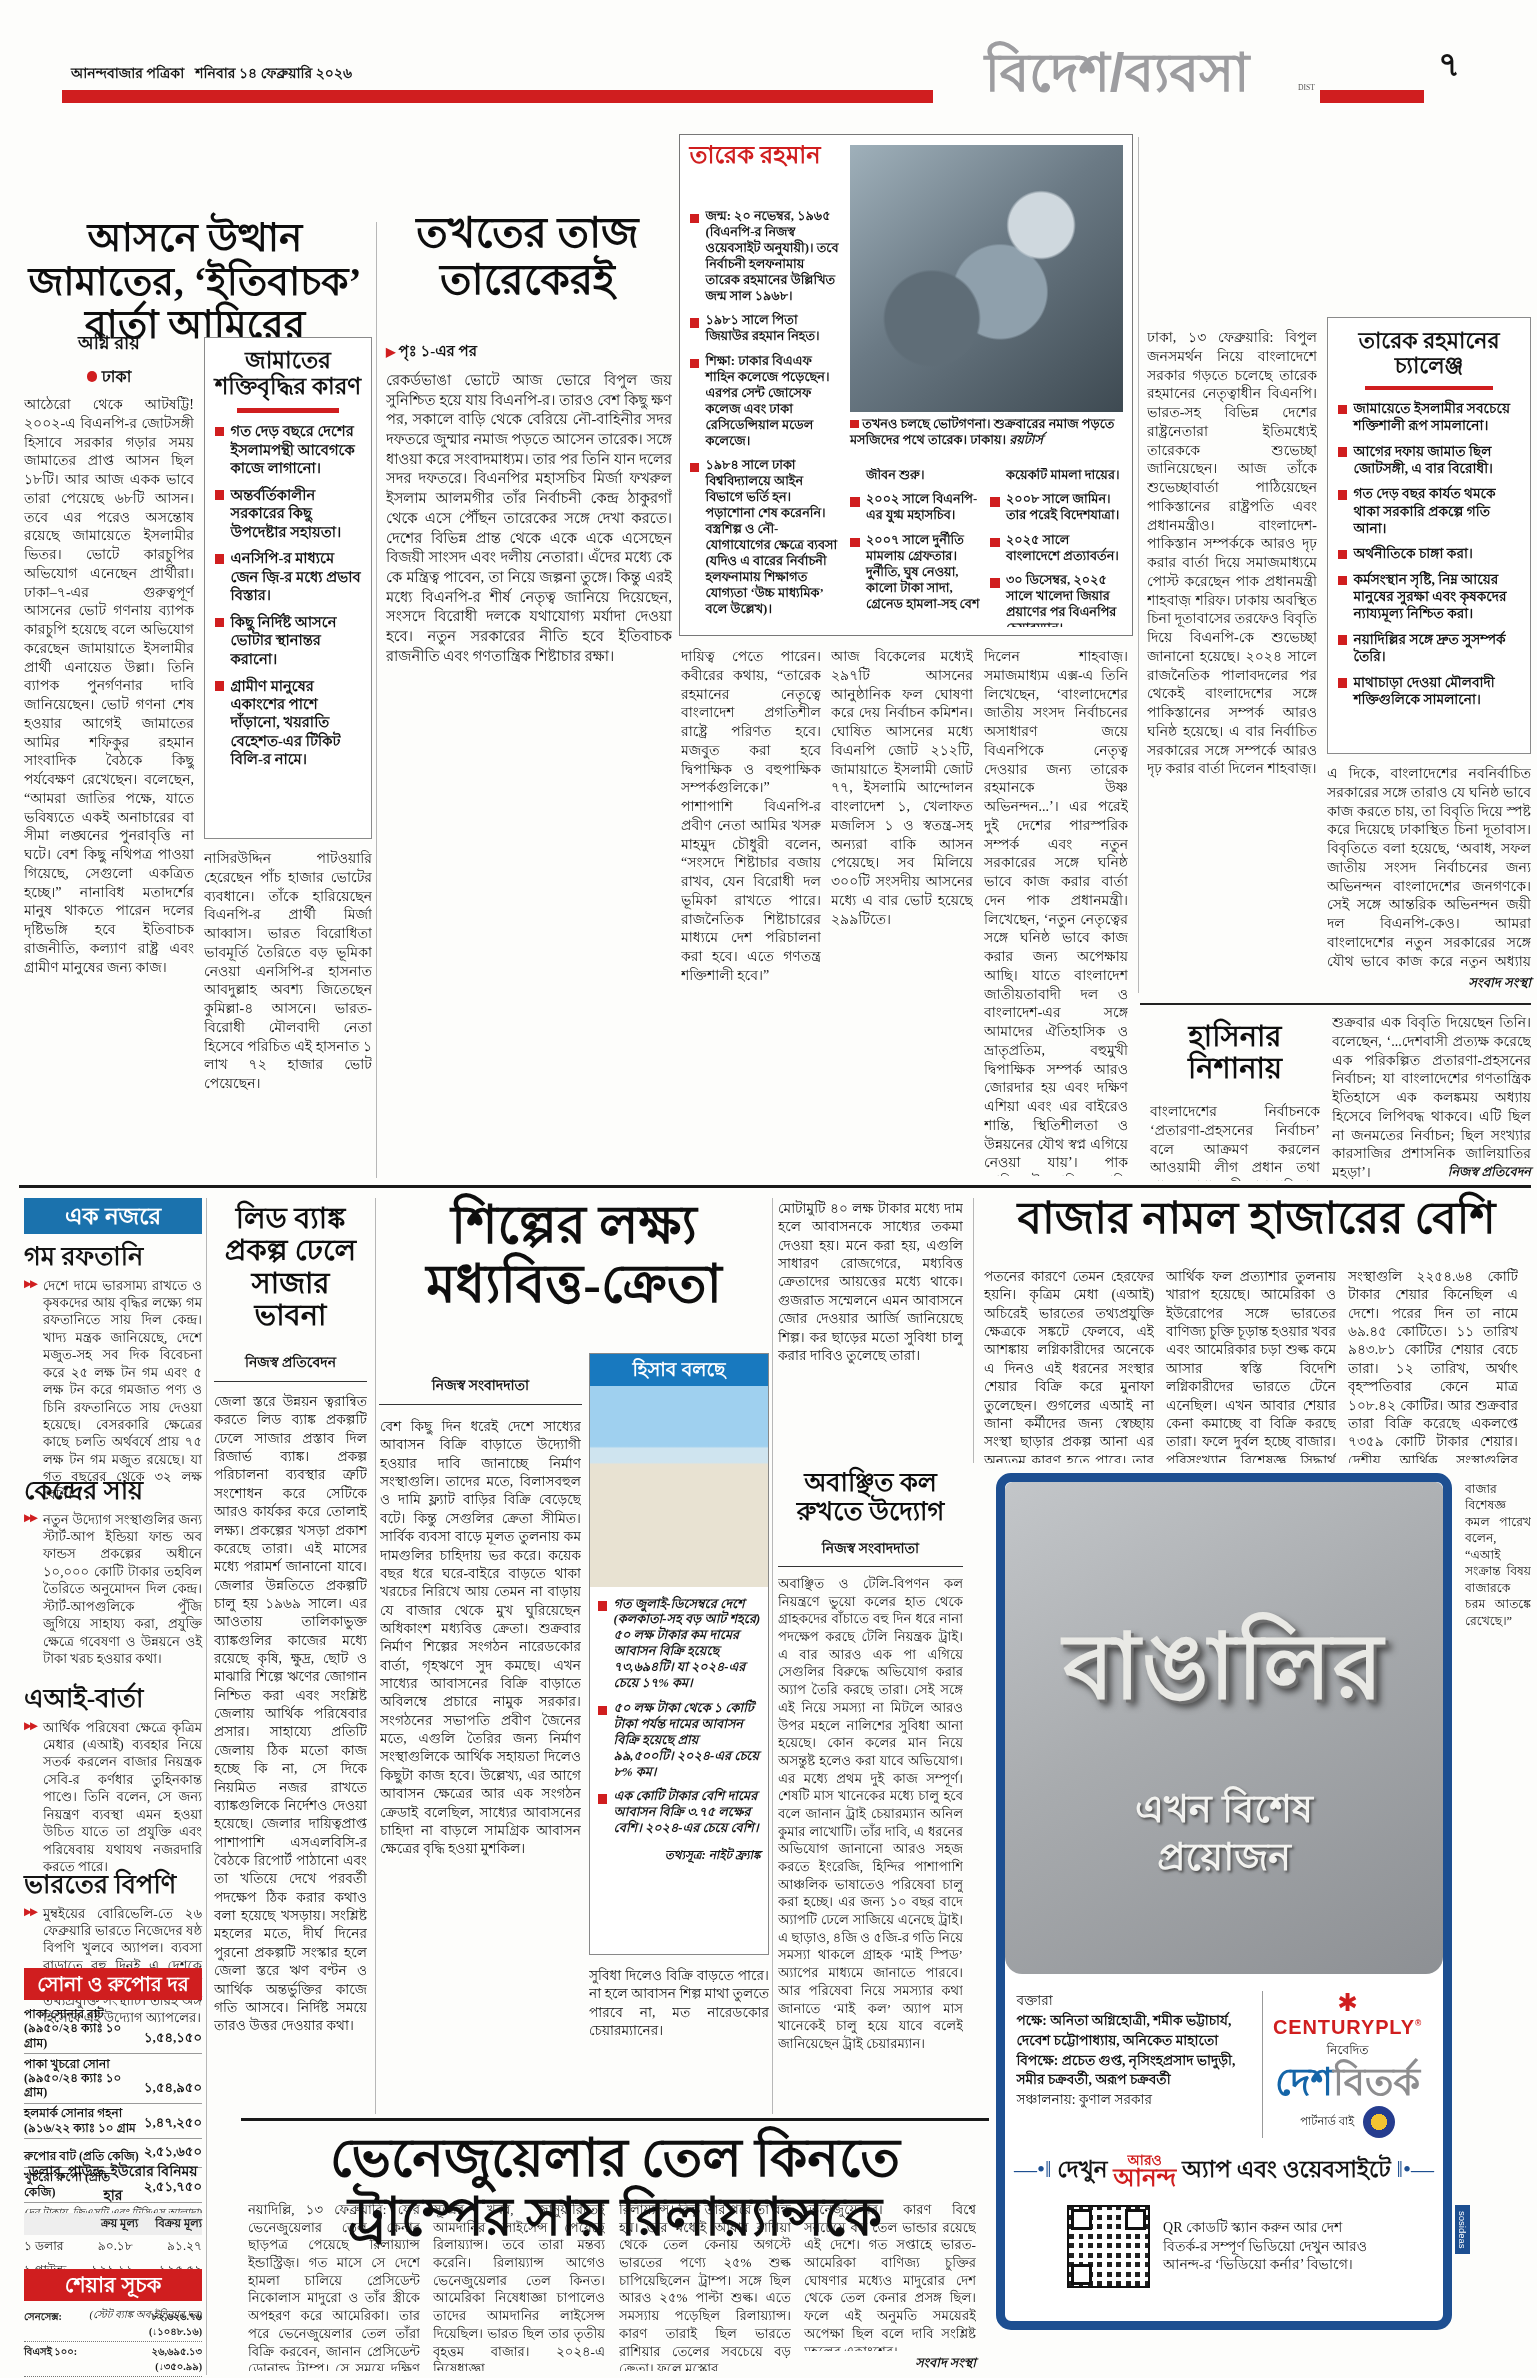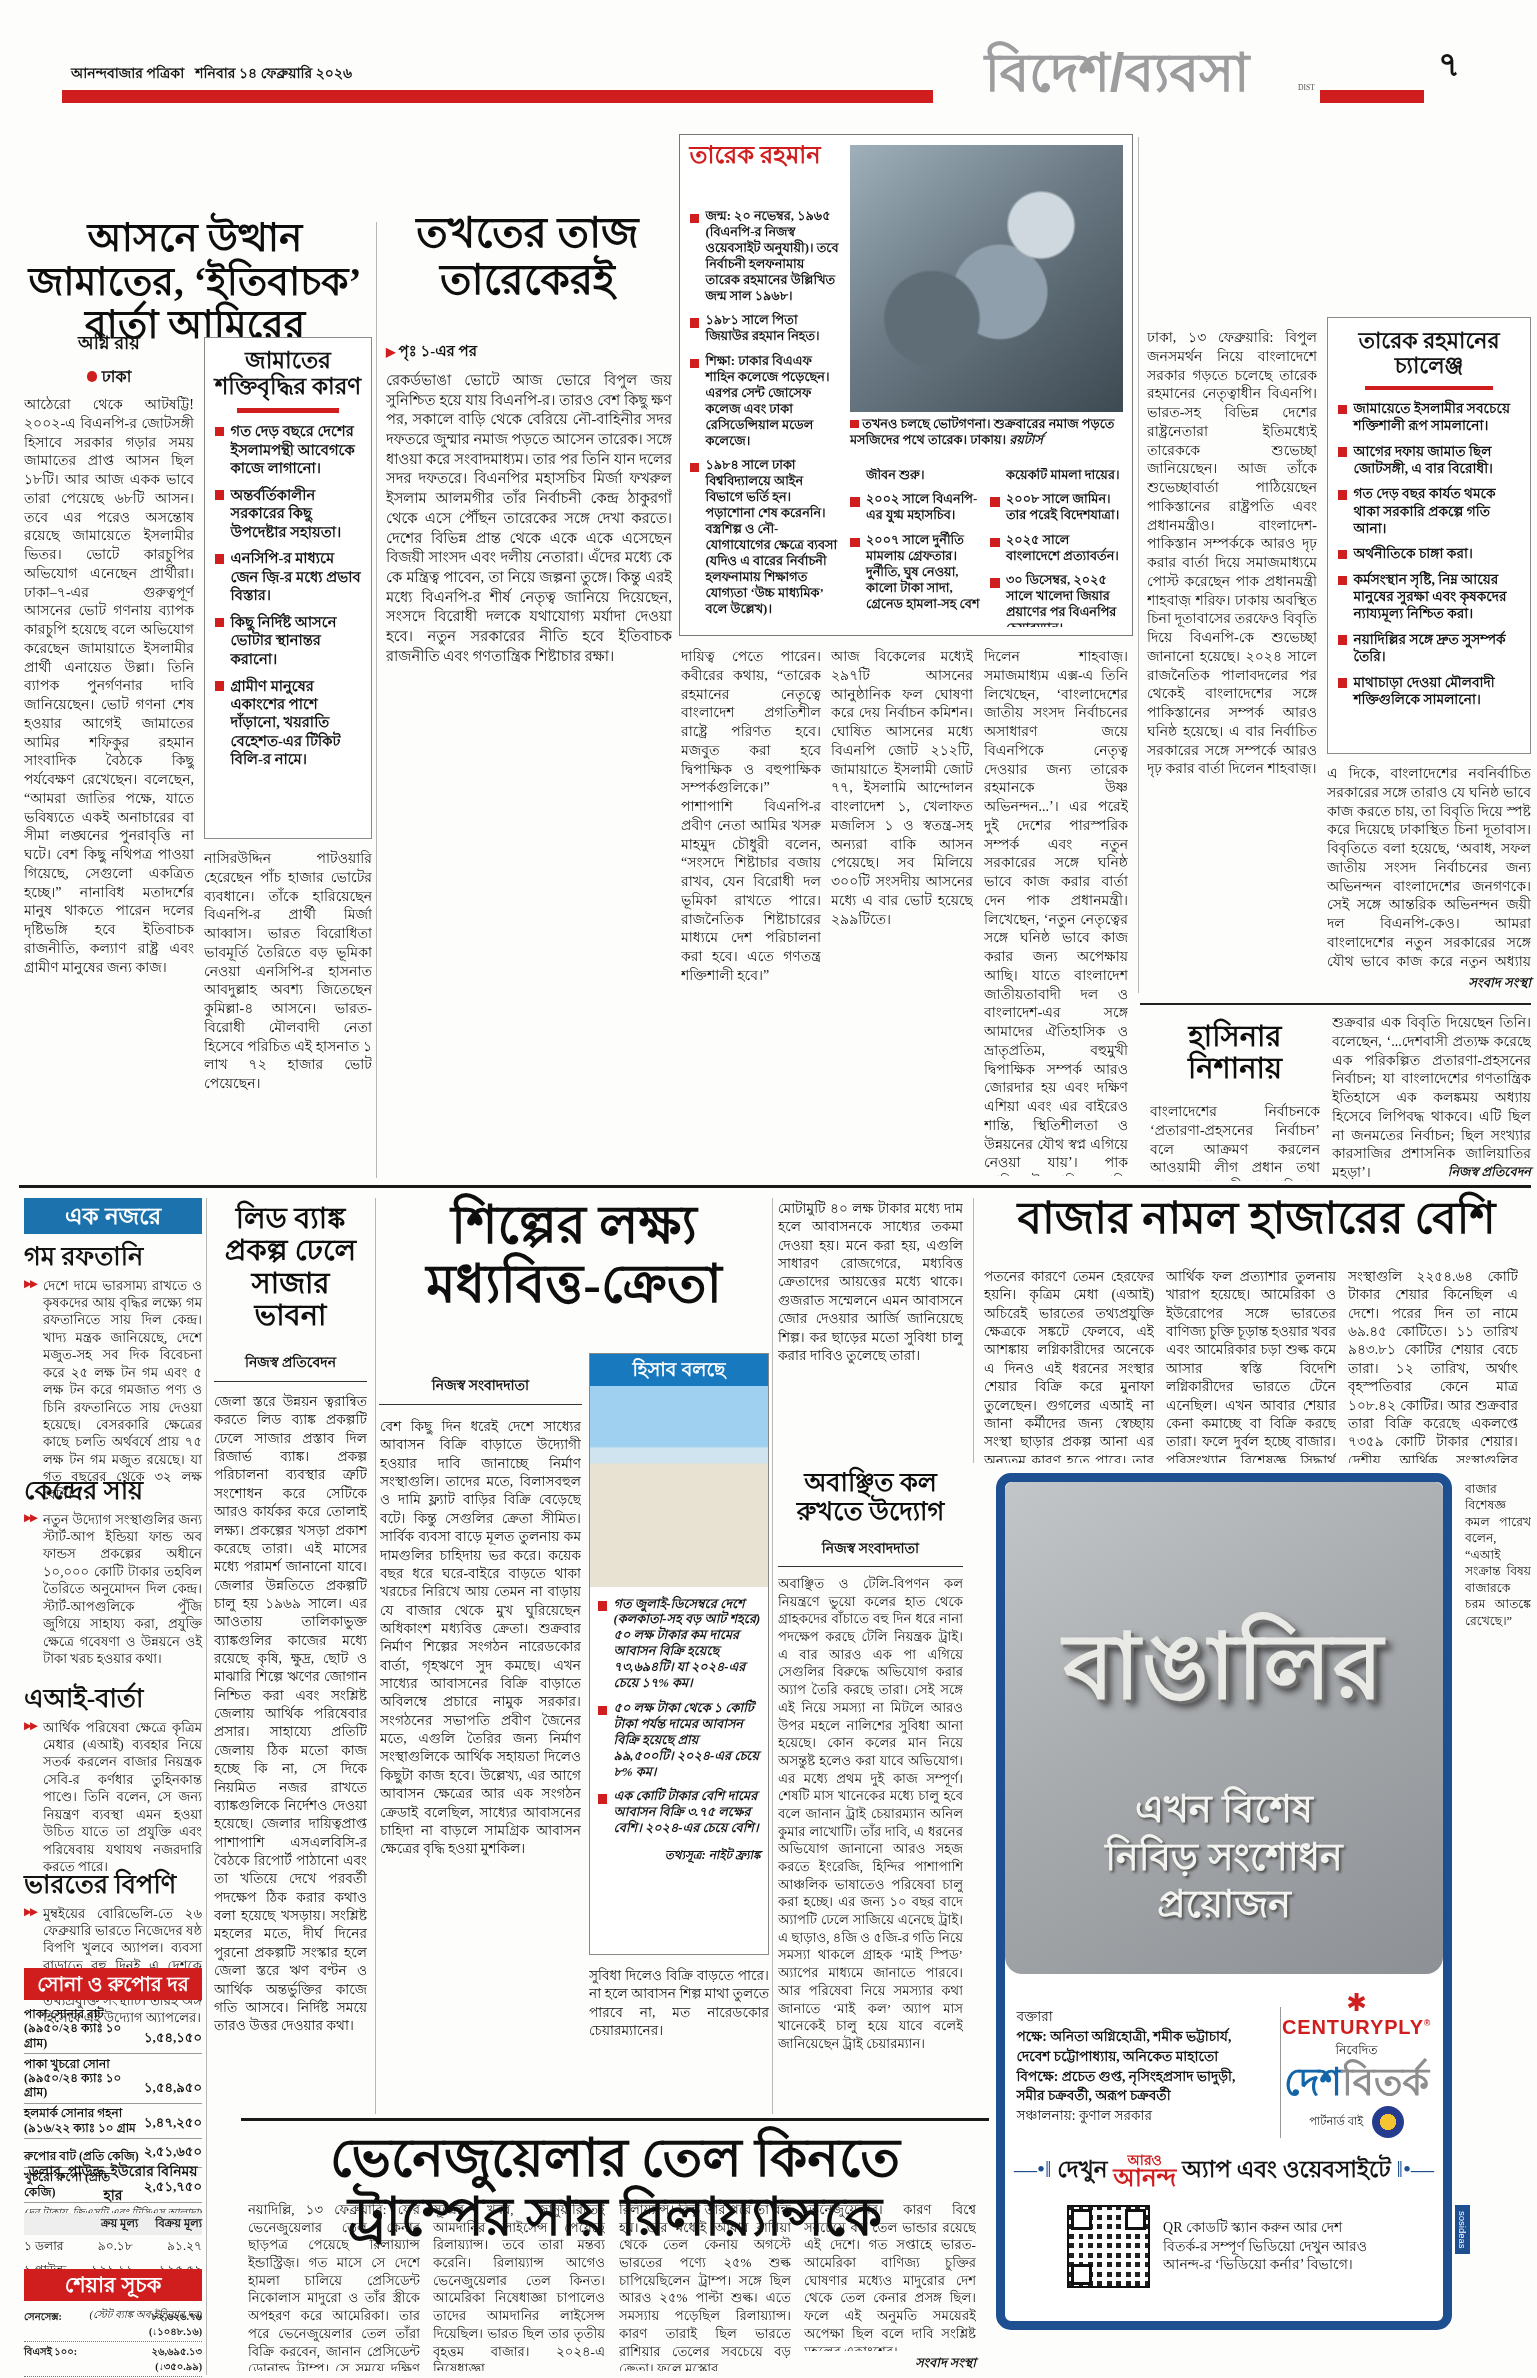--- a/index.html
+++ b/index.html
@@ -272,26 +272,25 @@
   <div class="abs body-text" style="left:984px;top:1268px;width:170px;height:195px;font-size:13.7px;">পতনের কারণে তেমন হেরফের হয়নি। কৃত্রিম মেধা (এআই) অচিরেই ভারতের তথ্যপ্রযুক্তি ক্ষেত্রকে সঙ্কটে ফেলবে, এই আশঙ্কায় লগ্নিকারীদের অনেকে এ দিনও এই ধরনের সংস্থার শেয়ার বিক্রি করে মুনাফা তুলেছেন। গুগলের এআই না জানা কর্মীদের জন্য স্বেচ্ছায় সংস্থা ছাড়ার প্রকল্প আনা এর অন্যতম কারণ হতে পারে। তার উপর অক্টোবর-ডিসেম্বরে বিভিন্ন সংস্থার</div>
   <div class="abs body-text" style="left:1166px;top:1268px;width:170px;height:195px;font-size:13.7px;">আর্থিক ফল প্রত্যাশার তুলনায় খারাপ হয়েছে। আমেরিকা ও ইউরোপের সঙ্গে ভারতের বাণিজ্য চুক্তি চূড়ান্ত হওয়ার খবর এবং আমেরিকার চড়া শুল্ক কমে আসার স্বস্তি বিদেশি লগ্নিকারীদের ভারতে টেনে এনেছিল। এখন আবার শেয়ার কেনা কমাচ্ছে বা বিক্রি করছে তারা। ফলে দুর্বল হচ্ছে বাজার। পরিসংখ্যান বিশেষজ্ঞ সিদ্ধার্থ মিত্র জানান, ৯ তারিখে বিদেশ লগ্নি</div>
   <div class="abs body-text" style="left:1348px;top:1268px;width:170px;height:195px;font-size:13.7px;">সংস্থাগুলি ২২৫৪.৬৪ কোটি টাকার শেয়ার কিনেছিল এ দেশে। পরের দিন তা নামে ৬৯.৪৫ কোটিতে। ১১ তারিখ ৯৪৩.৮১ কোটির শেয়ার বেচে তারা। ১২ তারিখ, অর্থাৎ বৃহস্পতিবার কেনে মাত্র ১০৮.৪২ কোটির। আর শুক্রবার তারা বিক্রি করেছে একলপ্তে ৭৩৫৯ কোটি টাকার শেয়ার। দেশীয় আর্থিক সংস্থাগুলির ৫৫৫৩ কোটির লগ্নি সূচকের আরও বড় পতন রুখেছে।</div>
   <div class="abs body-text" style="left:1465px;top:1481px;width:66px;height:350px;font-size:12.3px;">বাজার বিশেষজ্ঞ কমল পারেখ বলেন, “এআই সংক্রান্ত বিষয় বাজারকে চরম আতঙ্কে রেখেছে।”</div>
 
   <div class="abs" style="left:996px;top:1473px;width:456px;height:857px;border:9.5px solid #1d4f91;border-radius:15px;background:#fff;box-sizing:border-box;overflow:hidden;">
     <div style="height:492px;background:linear-gradient(150deg,#c3c6c9 0%,#a8abae 45%,#8d9094 100%);border-radius:7.6px 7.6px 17px 17px;text-align:center;position:relative;">
       <div class="adtxt" style="padding-top:114px;font-size:91px;font-weight:bold;color:#e9e9e5;text-shadow:2.8px 2.8px 0 #6f6f6f,5.7px 5.7px 7.6px #3c3c3c;letter-spacing:1.9px;">বাঙালির</div>
       <div class="adtxt" style="margin-top:38px;font-size:38px;font-weight:bold;color:#f3f3f0;text-shadow:1.9px 1.9px 2.8px #4a4a4a;line-height:1.25;">
         <div>এখন বিশেষ</div>
-        <div>নিবিড় সংশোধন</div>
         <div>প্রয়োজন</div>
       </div>
     </div>
     <div style="display:flex;padding:17px 11.4px 0 11.4px;">
-      <div style="width:237px;font-size:13.7px;line-height:1.45;border-right:1.4px solid #999;padding-right:27px;margin-top:16px;">
+      <div style="width:237px;font-size:13.7px;line-height:1.45;border-right:1.4px solid #999;padding-right:9px;">
         <div>বক্তারা</div>
         <div style="font-weight:bold;">পক্ষে: অনিতা অগ্নিহোত্রী, শমীক ভট্টাচার্য, দেবেশ চট্টোপাধ্যায়, অনিকেত মাহাতো</div>
         <div style="font-weight:bold;">বিপক্ষে: প্রচেত গুপ্ত, নৃসিংহপ্রসাদ ভাদুড়ী, সমীর চক্রবর্তী, অরূপ চক্রবর্তী</div>
         <div>সঞ্চালনায়: কুণাল সরকার</div>
       </div>
       <div style="flex:1;text-align:center;">
         <div style="color:#d01e1f;font-size:24.6px;line-height:1;">✱</div>
         <div class="adtxt" style="color:#d01e1f;font-weight:bold;font-size:20px;letter-spacing:0.9px;"><span>CENTURYPLY</span><sup style="font-size:8.5px;">®</sup></div>
         <div style="font-size:12.3px;margin:2px 0;">নিবেদিত</div>
         <div style="font-size:38px;font-weight:bold;line-height:1;">

